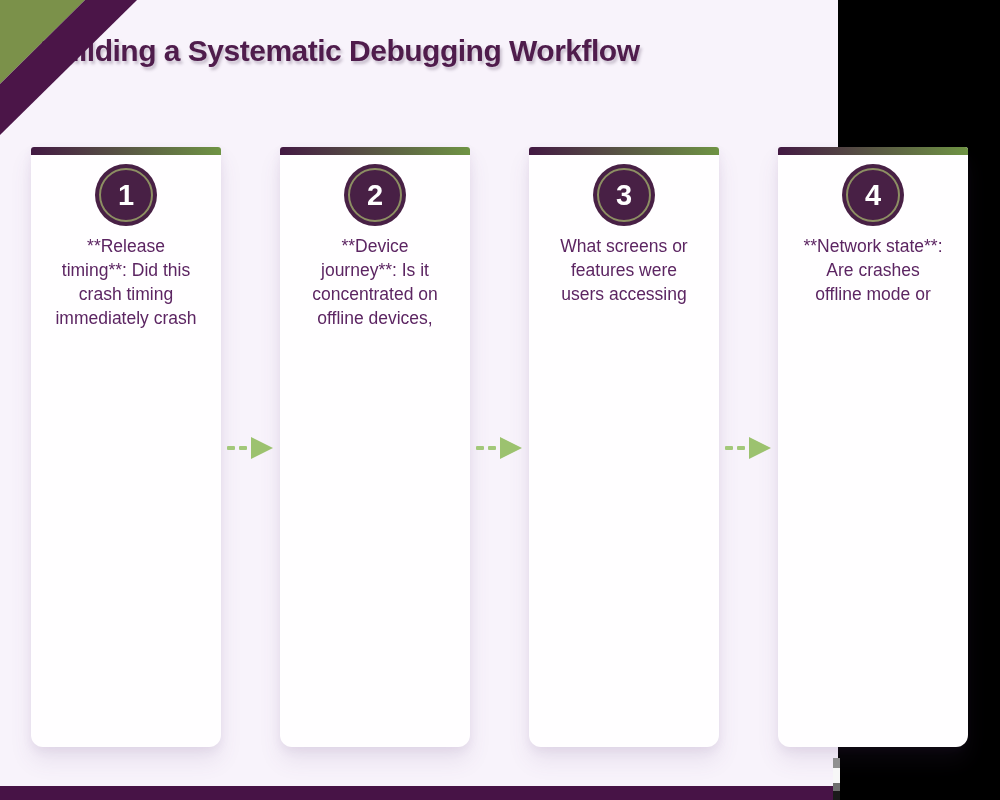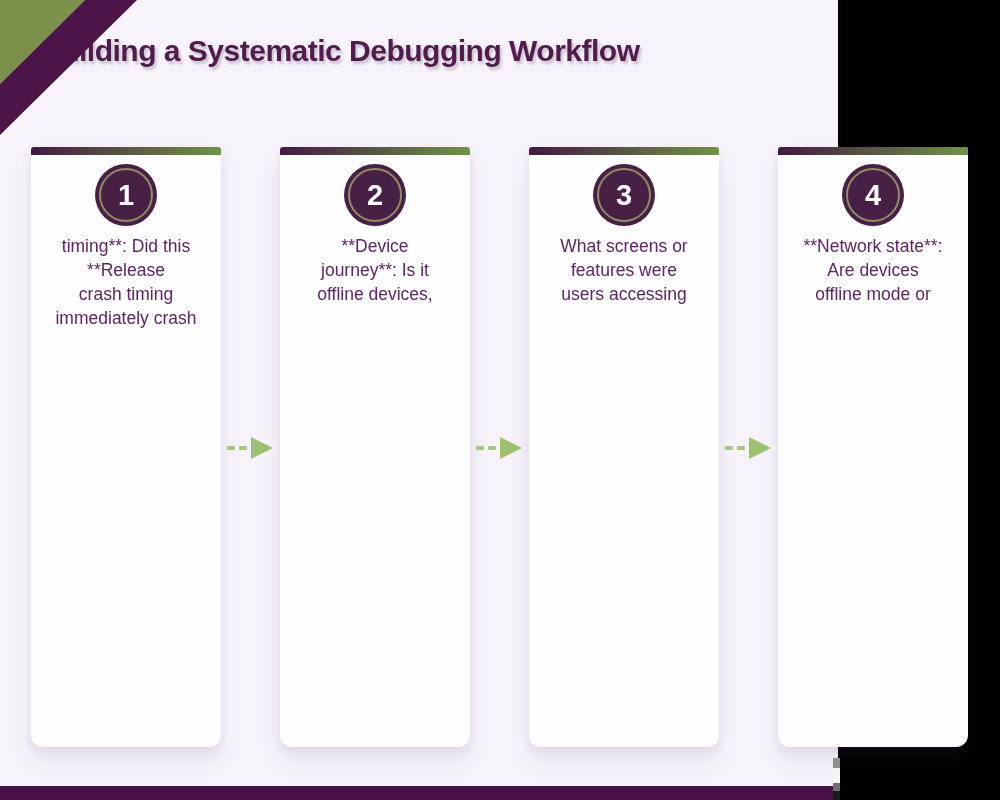--- a/index.html
+++ b/index.html
@@ -139,36 +139,37 @@
 
   <div class="cards-row">
 
     <div class="step-card">
       <div class="card-topbar"></div>
       <div class="step-circle">
         <div class="circle-ring"></div>
         <span class="step-number">1</span>
       </div>
       <div class="step-text">
+        <div>**Release</div>
         <div>timing**: Did this</div>
-        <div>**Release</div>
         <div>crash timing</div>
         <div>immediately crash</div>
       </div>
     </div>
 
     <div class="step-card">
       <div class="card-topbar"></div>
       <div class="step-circle">
         <div class="circle-ring"></div>
         <span class="step-number">2</span>
       </div>
       <div class="step-text">
         <div>**Device</div>
         <div>journey**: Is it</div>
+        <div>concentrated on</div>
         <div>offline devices,</div>
       </div>
     </div>
 
     <div class="step-card">
       <div class="card-topbar"></div>
       <div class="step-circle">
         <div class="circle-ring"></div>
         <span class="step-number">3</span>
       </div>
@@ -180,21 +181,21 @@
     </div>
 
     <div class="step-card">
       <div class="card-topbar"></div>
       <div class="step-circle">
         <div class="circle-ring"></div>
         <span class="step-number">4</span>
       </div>
       <div class="step-text">
         <div>**Network state**:</div>
-        <div>Are devices</div>
+        <div>Are crashes</div>
         <div>offline mode or</div>
       </div>
     </div>
 
   </div>
 
   <div class="flow-arrow arrow-1">
     <div class="dash"></div>
     <div class="dash"></div>
     <div class="tri"></div>

